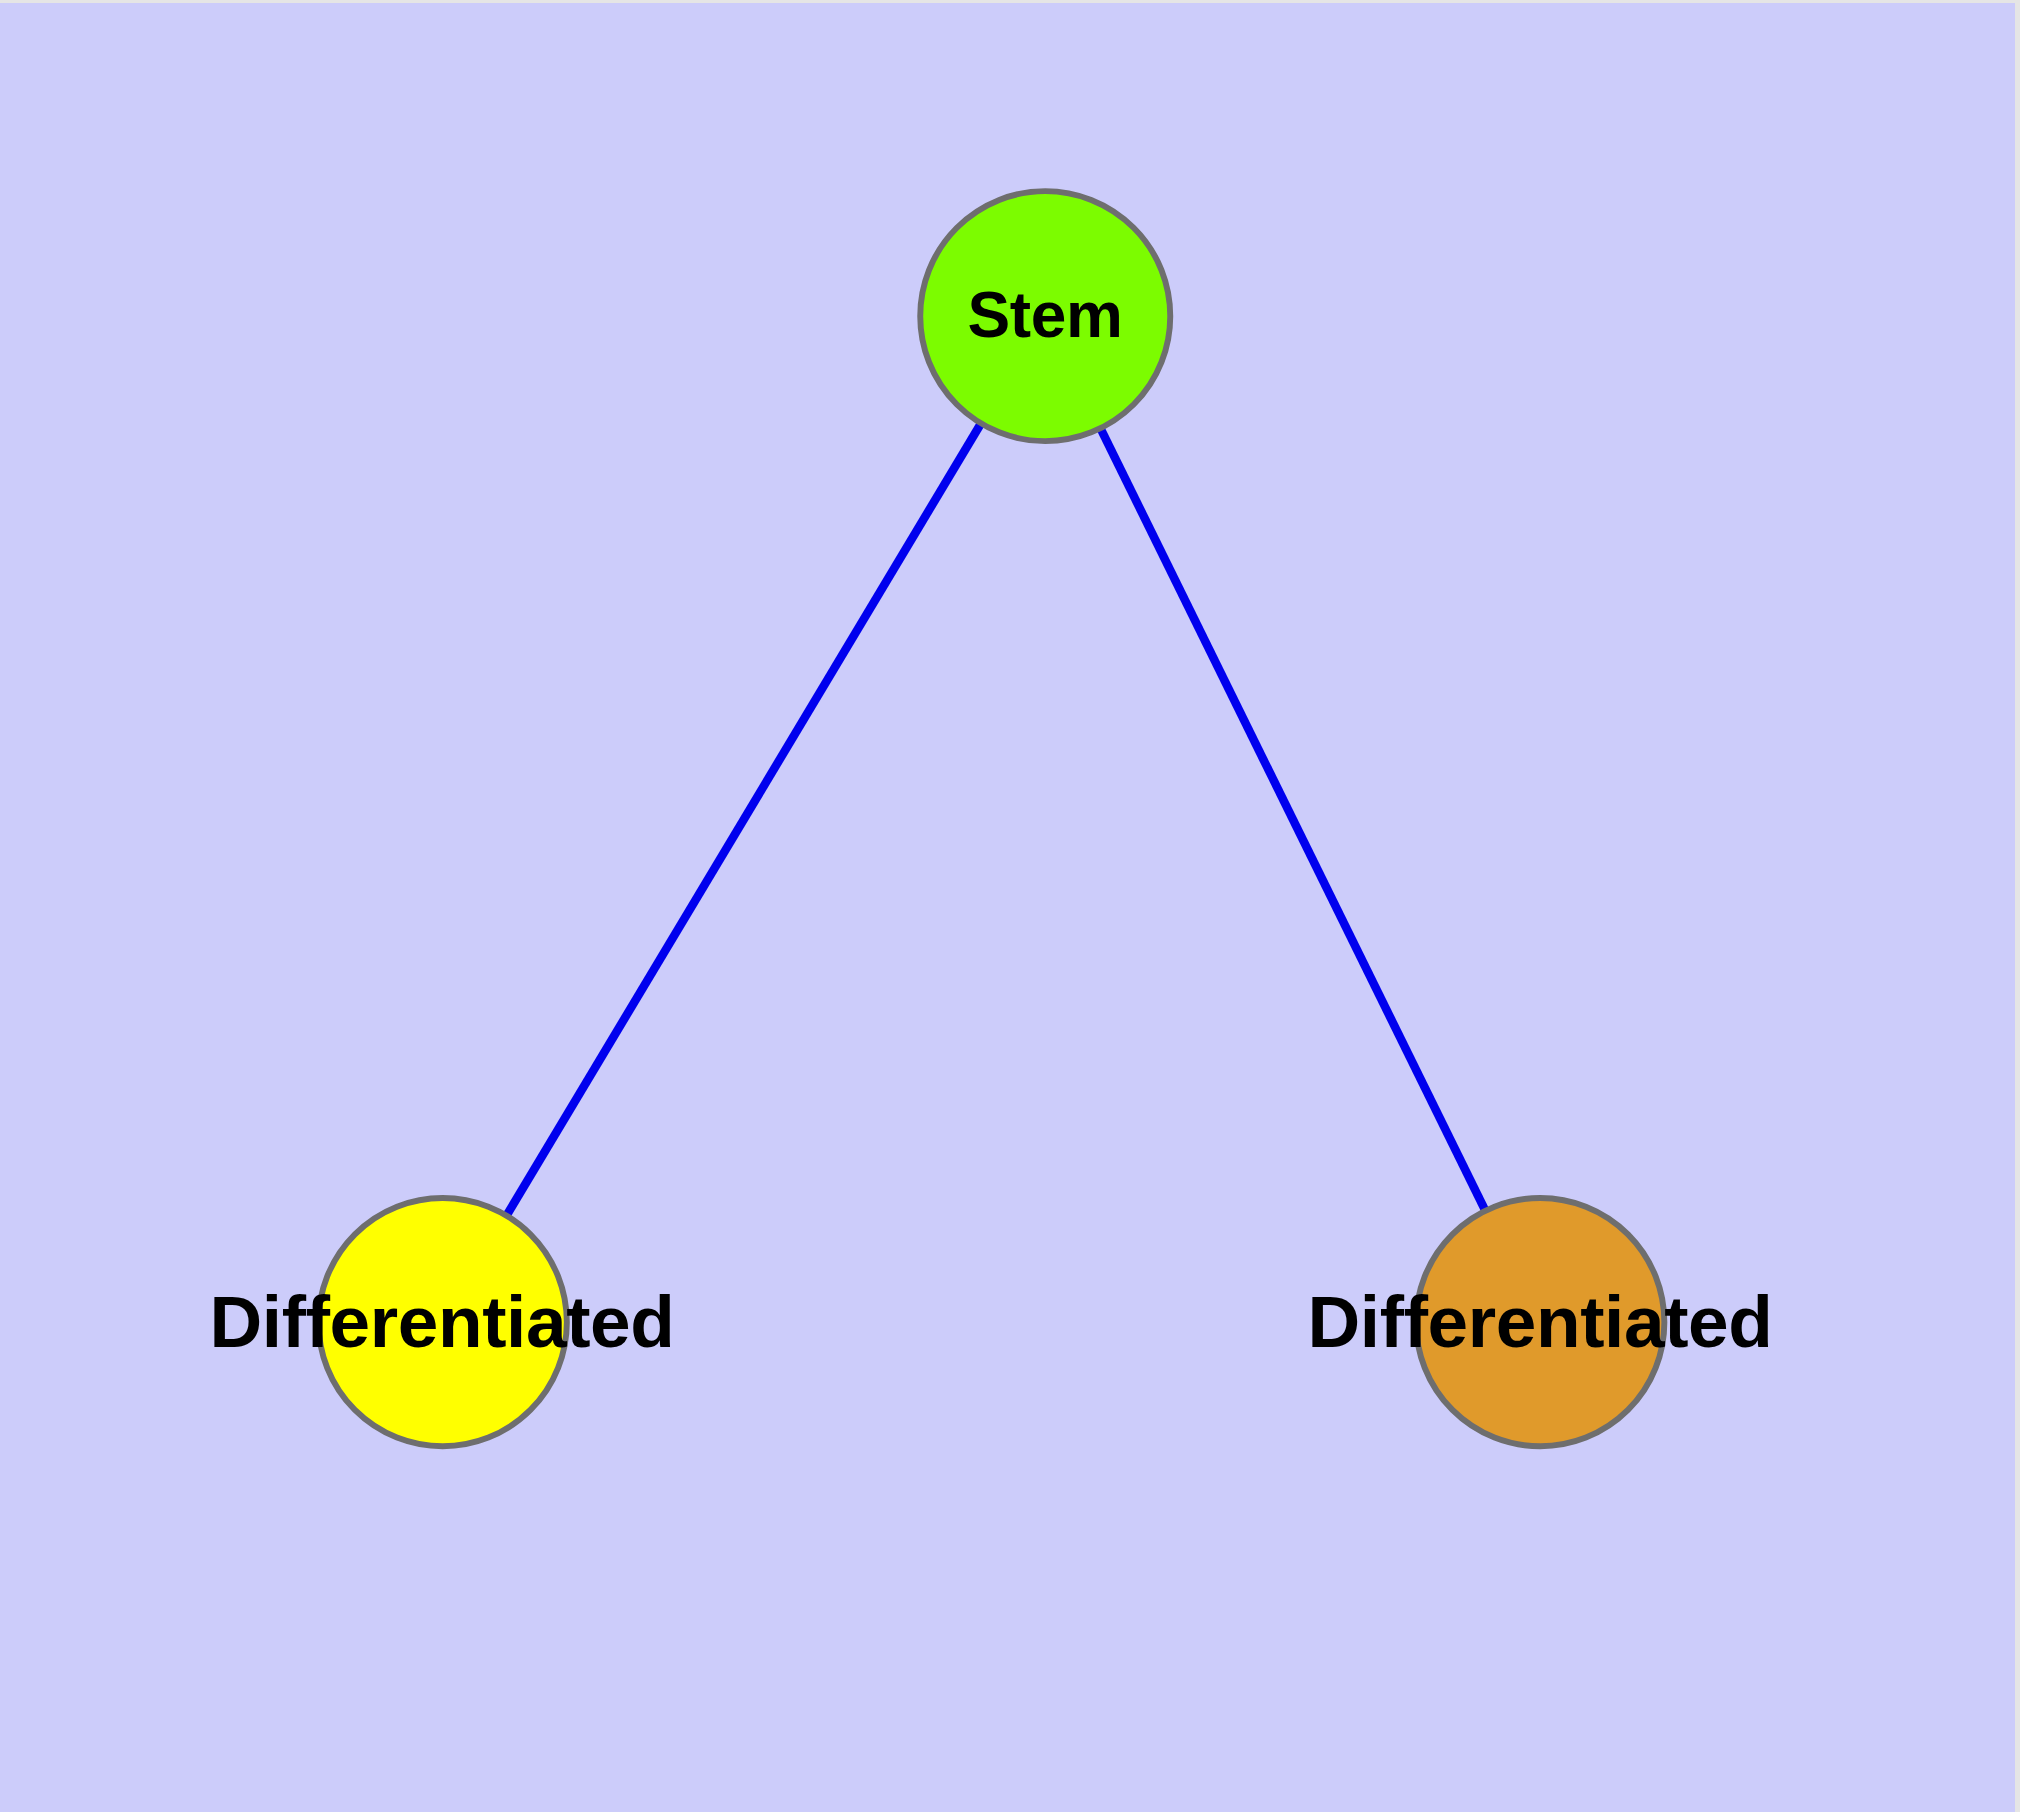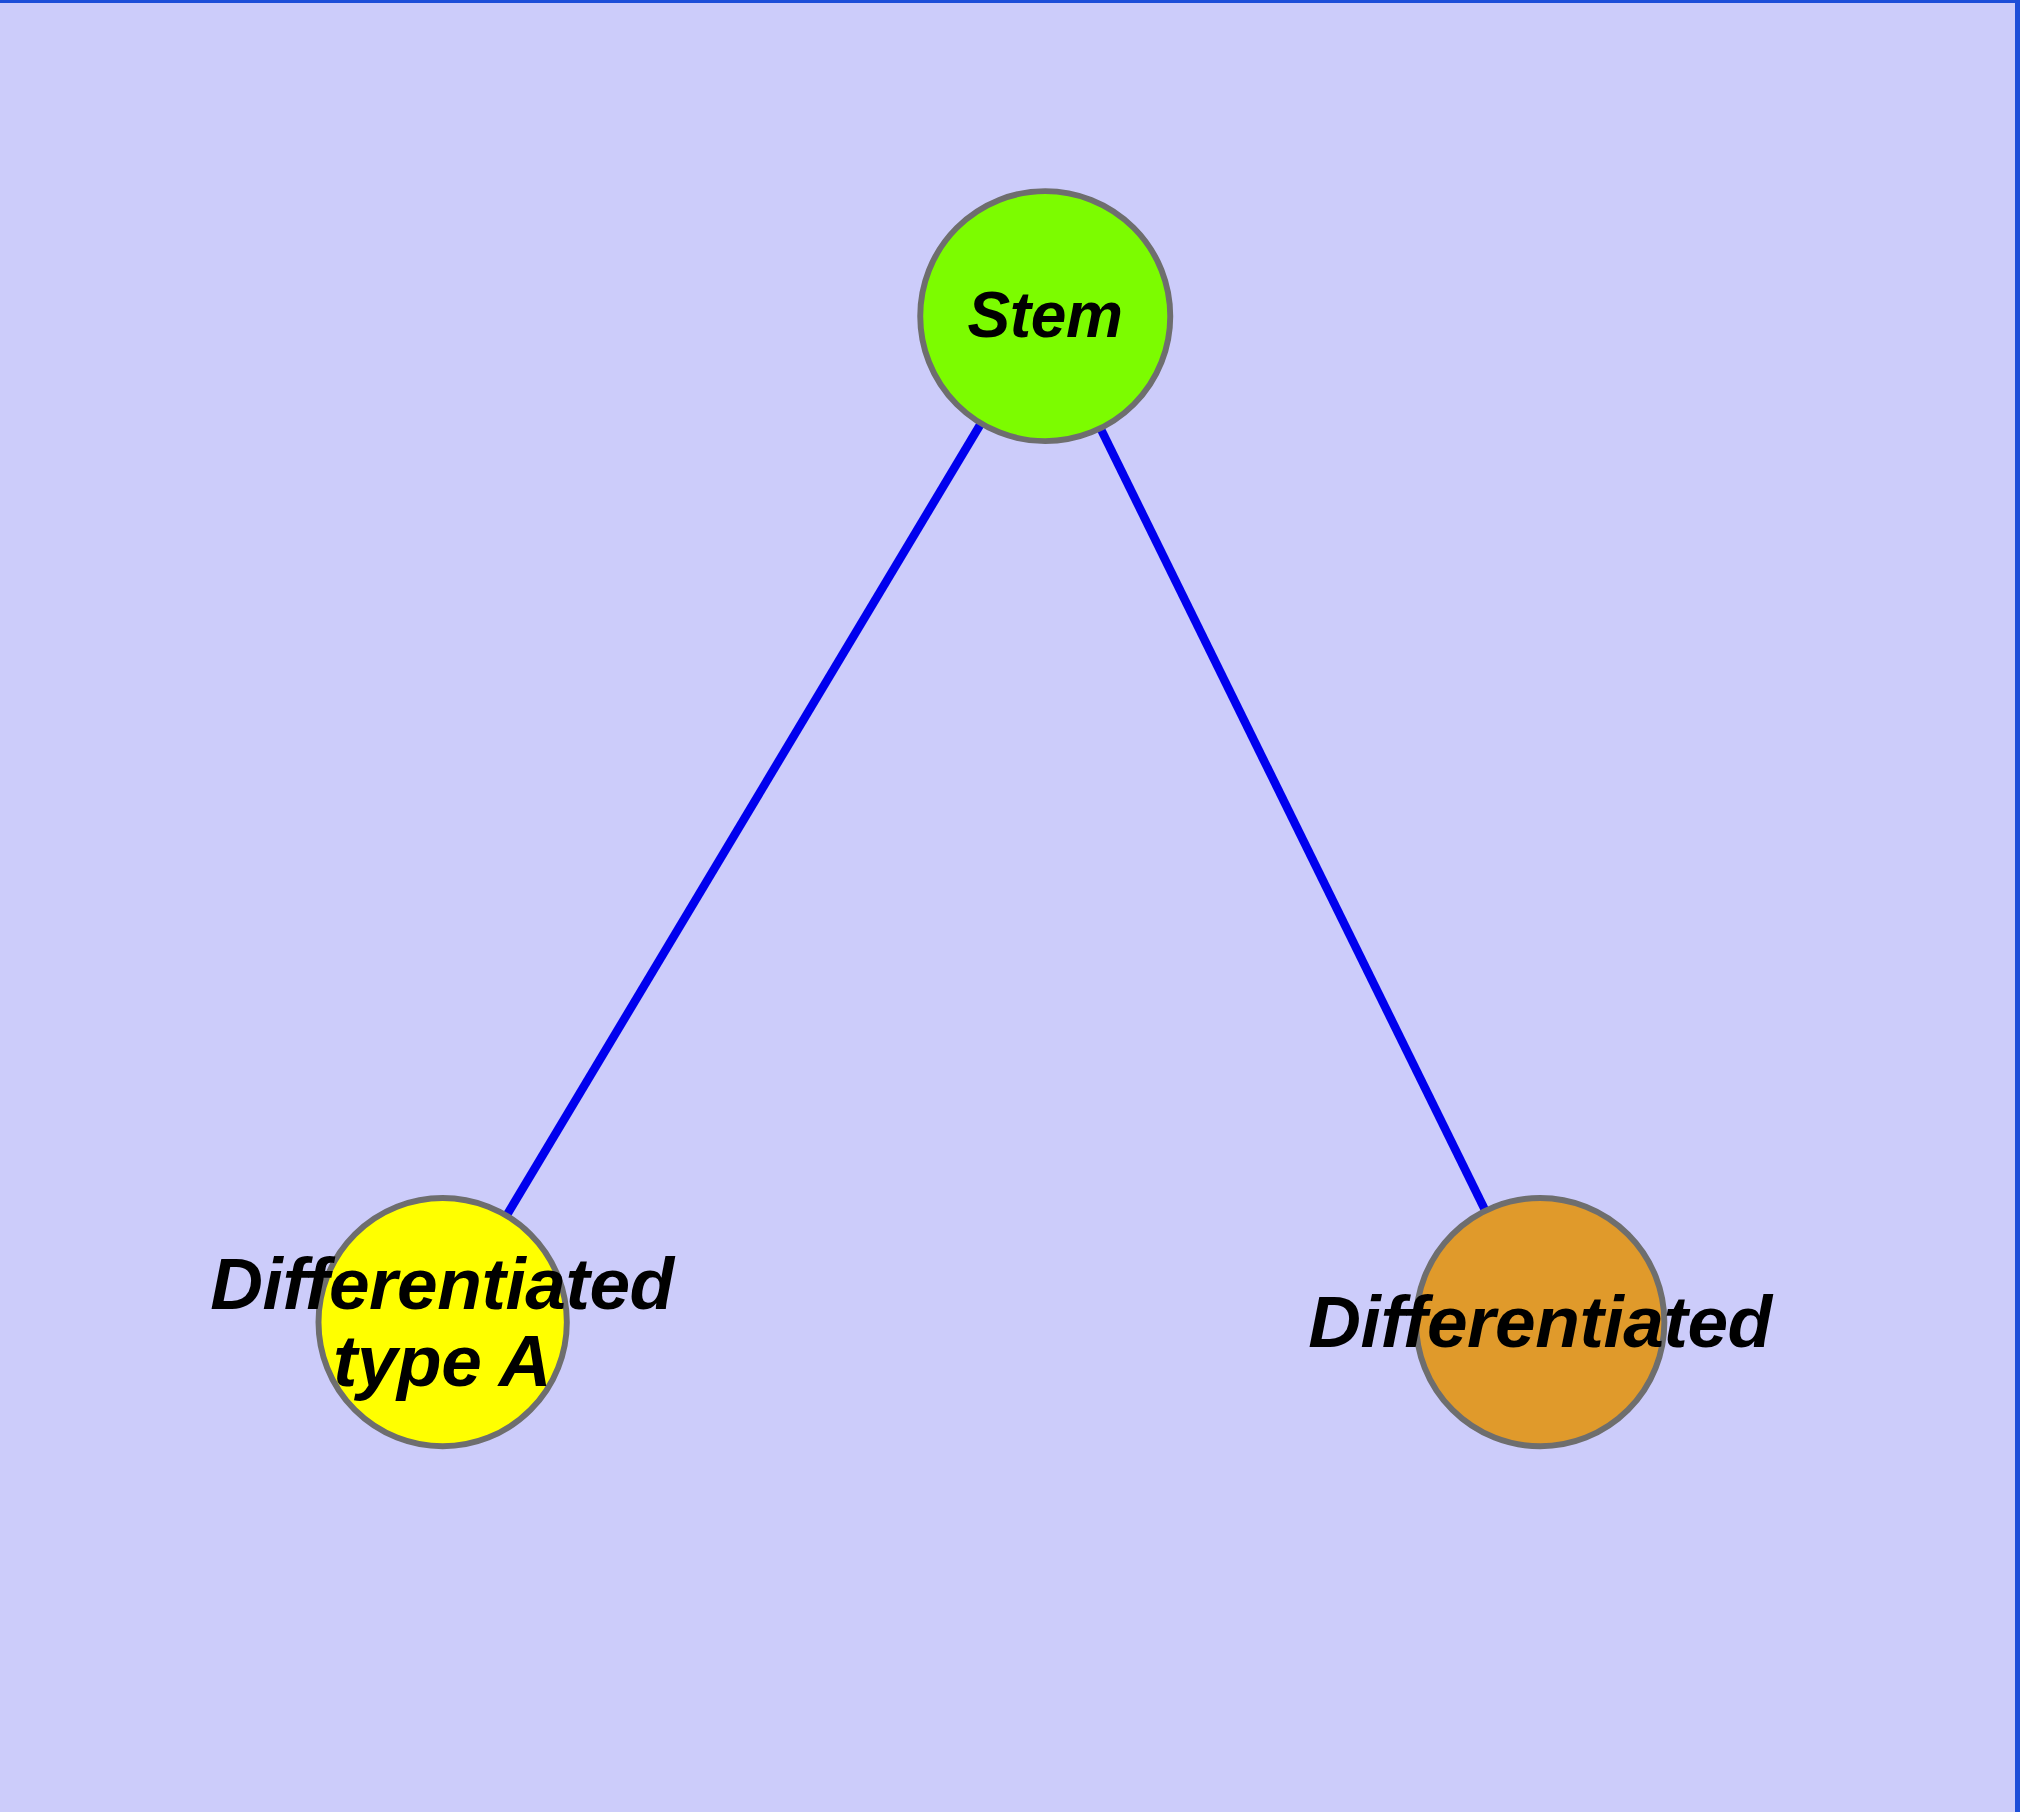--- a/index.html
+++ b/index.html
@@ -46,21 +46,21 @@
     font-size: 64px;
   }
   .label-child {
     font-size: 73px;
     text-align: center;
   }
 </style>
 </head>
 <body>
 
-<div id="canvas" style="background: #1d4ed8; width: 2021px; height: 1812px; font-style: italic;">
+<div id="canvas" style="background: #e5e5e5; width: 2021px; height: 1812px;">
 
   <div id="plot-bg" style="background: rgb(204, 204, 250);"></div>
 
   <svg id="graph-svg" viewBox="0 0 2384 2138" xmlns="http://www.w3.org/2000/svg">
 
     <g>
       <line id="edge-stem-a" x1="1157.4628866302014" y1="499.10767028122507" x2="597.0232554557184" y2="1434.7502050268104" stroke="#0000ee" stroke-width="10" stroke-linecap="butt"></line>
       <line id="edge-stem-b" x1="1297.894524627129" y1="504.9003437198666" x2="1752.546934724076" y2="1428.9969375299283" stroke="#0000ee" stroke-width="10" stroke-linecap="butt"></line>
     </g>
 
@@ -70,21 +70,20 @@
       <circle id="node-diff-b" cx="1817" cy="1560" r="146.5" fill="#e09a2b" stroke="#6e6e6e" stroke-width="7"></circle>
     </g>
   </svg>
 
   <div class="node-label label-stem" style="left: 1045px; top: 316px; font-size: 64px;">
     <div>Stem</div>
   </div>
 
   <div class="node-label label-child" style="left: 442px; top: 1322px; font-size: 73px;">
     <div>Differentiated</div>
-    <div>type A</div>
   </div>
 
   <div class="node-label label-child" style="left: 1540px; top: 1322px; font-size: 73px;">
     <div>Differentiated</div>
   </div>
 
 </div>
 
 
 </body></html>

